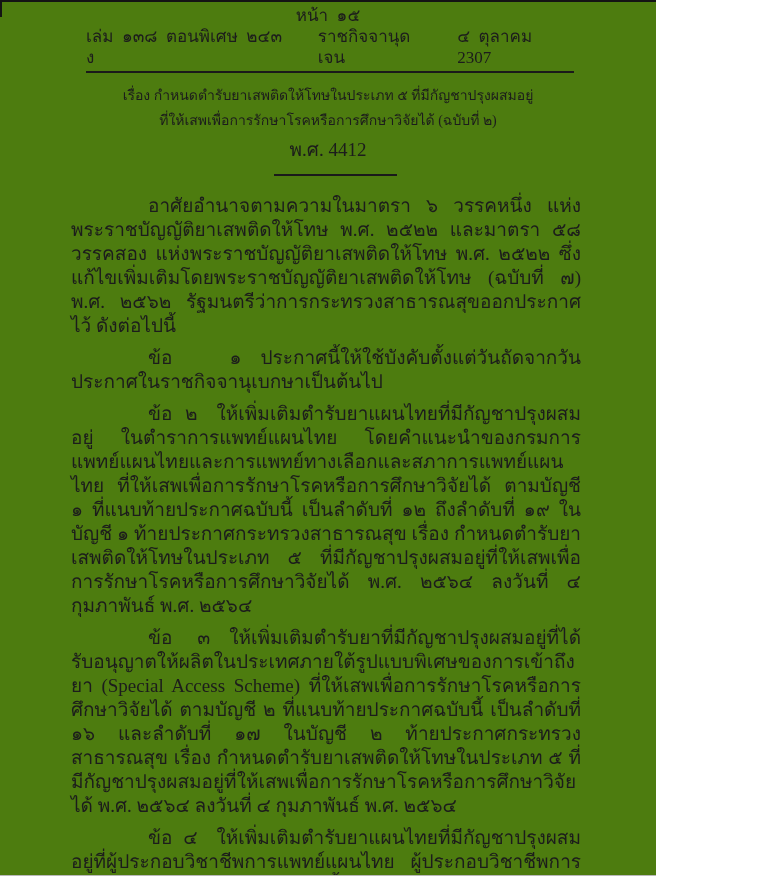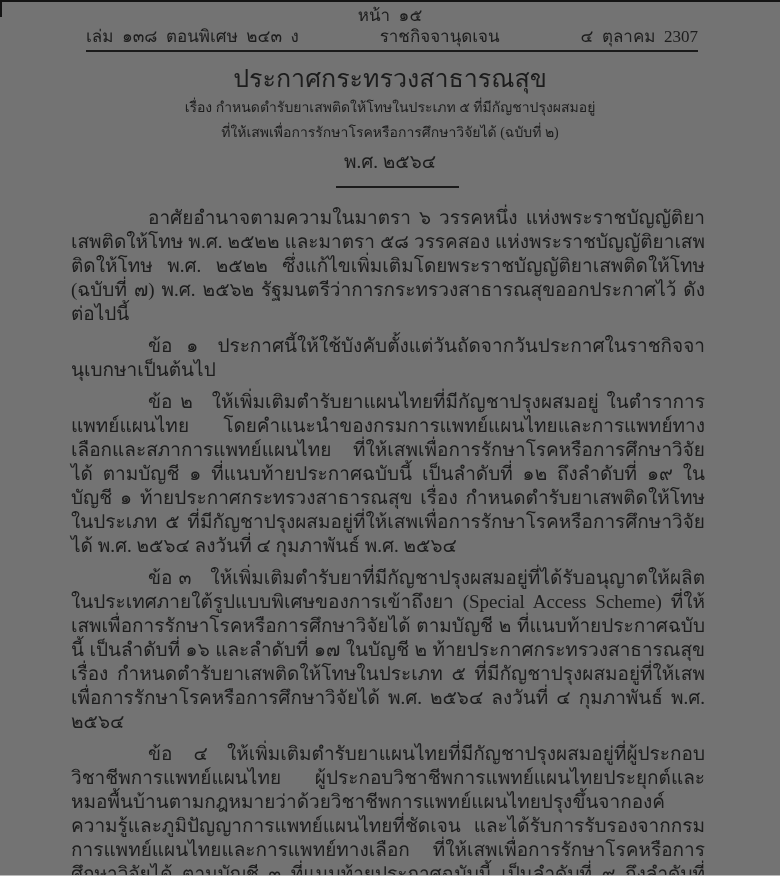--- a/index.html
+++ b/index.html
@@ -1,21 +1,21 @@
 <!DOCTYPE html>
 <html lang="th"><head>
 <meta charset="utf-8">
 <style>
   html, body { margin: 0; padding: 0; background: #ffffff; }
   .page {
     position: relative;
-    width: 780px;
+    width: 656px;
     height: 876px;
     margin: 0;
-    background: #737373;
+    background: #4d7c0f;
     color: #1c1c1c;
     font-family: "Liberation Serif", "DejaVu Serif", serif;
     overflow: hidden;
   }
   
   .edge-top    { position: absolute; top: 0; left: 0; width: 780px; height: 2px; background: #141414; }
   .edge-left   { position: absolute; top: 0; left: 0; width: 2px; height: 17px; background: #141414; }
   .edge-bottom { position: absolute; bottom: 0; left: 0; width: 780px; height: 1px; background: #b9b9b9; }
 
   
@@ -81,24 +81,23 @@
     <div class="page-num">หน้า ๑๕</div>
     <div class="header-row">
       <span>เล่ม ๑๓๘ ตอนพิเศษ ๒๔๓ ง</span>
       <span>ราชกิจจานุดเจน</span>
       <span>๔ ตุลาคม 2307</span>
     </div>
     <div class="header-rule"></div>
   </header>
 
   <section class="title-block">
-    <h1 class="doc-title">ประกาศกระทรวงสาธารณสุข</h1>
     <div class="subject">เรื่อง กำหนดตำรับยาเสพติดให้โทษในประเภท ๕ ที่มีกัญชาปรุงผสมอยู่</div>
     <div class="subject">ที่ให้เสพเพื่อการรักษาโรคหรือการศึกษาวิจัยได้ (ฉบับที่ ๒)</div>
-    <div class="year-line">พ.ศ. ๒๕๖๔</div>
+    <div class="year-line">พ.ศ. 4412</div>
     <div class="title-rule"></div>
   </section>
 
   <section class="body-block">
 
   <p>อาศัยอำนาจตามความในมาตรา ๖ วรรคหนึ่ง แห่งพระราชบัญญัติยาเสพติดให้โทษ พ.ศ. ๒๕๒๒ และมาตรา ๕๘ วรรคสอง แห่งพระราชบัญญัติยาเสพติดให้โทษ พ.ศ. ๒๕๒๒ ซึ่งแก้ไขเพิ่มเติมโดยพระราชบัญญัติยาเสพติดให้โทษ (ฉบับที่ ๗) พ.ศ. ๒๕๖๒ รัฐมนตรีว่าการกระทรวงสาธารณสุขออกประกาศไว้ ดังต่อไปนี้</p>
       <p>ข้อ ๑ ประกาศนี้ให้ใช้บังคับตั้งแต่วันถัดจากวันประกาศในราชกิจจานุเบกษาเป็นต้นไป</p>
       <p>ข้อ ๒ ให้เพิ่มเติมตำรับยาแผนไทยที่มีกัญชาปรุงผสมอยู่ ในตำราการแพทย์แผนไทย โดยคำแนะนำของกรมการแพทย์แผนไทยและการแพทย์ทางเลือกและสภาการแพทย์แผนไทย ที่ให้เสพเพื่อการรักษาโรคหรือการศึกษาวิจัยได้ ตามบัญชี ๑ ที่แนบท้ายประกาศฉบับนี้ เป็นลำดับที่ ๑๒ ถึงลำดับที่ ๑๙ ในบัญชี ๑ ท้ายประกาศกระทรวงสาธารณสุข เรื่อง กำหนดตำรับยาเสพติดให้โทษในประเภท ๕ ที่มีกัญชาปรุงผสมอยู่ที่ให้เสพเพื่อการรักษาโรคหรือการศึกษาวิจัยได้ พ.ศ. ๒๕๖๔ ลงวันที่ ๔ กุมภาพันธ์ พ.ศ. ๒๕๖๔</p>
       <p>ข้อ ๓ ให้เพิ่มเติมตำรับยาที่มีกัญชาปรุงผสมอยู่ที่ได้รับอนุญาตให้ผลิตในประเทศภายใต้รูปแบบพิเศษของการเข้าถึงยา (Special Access Scheme) ที่ให้เสพเพื่อการรักษาโรคหรือการศึกษาวิจัยได้ ตามบัญชี ๒ ที่แนบท้ายประกาศฉบับนี้ เป็นลำดับที่ ๑๖ และลำดับที่ ๑๗ ในบัญชี ๒ ท้ายประกาศกระทรวงสาธารณสุข เรื่อง กำหนดตำรับยาเสพติดให้โทษในประเภท ๕ ที่มีกัญชาปรุงผสมอยู่ที่ให้เสพเพื่อการรักษาโรคหรือการศึกษาวิจัยได้ พ.ศ. ๒๕๖๔ ลงวันที่ ๔ กุมภาพันธ์ พ.ศ. ๒๕๖๔</p>
       <p class="space-before">ข้อ ๔ ให้เพิ่มเติมตำรับยาแผนไทยที่มีกัญชาปรุงผสมอยู่ที่ผู้ประกอบวิชาชีพการแพทย์แผนไทย ผู้ประกอบวิชาชีพการแพทย์แผนไทยประยุกต์และหมอพื้นบ้านตามกฎหมายว่าด้วยวิชาชีพการแพทย์แผนไทยปรุงขึ้นจากองค์ความรู้และภูมิปัญญาการแพทย์แผนไทยที่ชัดเจน และได้รับการรับรองจากกรมการแพทย์แผนไทยและการแพทย์ทางเลือก ที่ให้เสพเพื่อการรักษาโรคหรือการศึกษาวิจัยได้ ตามบัญชี ๓ ที่แนบท้ายประกาศฉบับนี้ เป็นลำดับที่ ๙ ถึงลำดับที่ ๑๗ ในบัญชี ๓ ท้ายประกาศกระทรวงสาธารณสุข เรื่อง กำหนดตำรับยาเสพติดให้โทษในประเภท ๕ ที่มีกัญชาปรุงผสมอยู่ที่ให้เสพเพื่อการรักษาโรคหรือการศึกษาวิจัยได้ พ.ศ. ๒๕๖๔ ลงวันที่ ๔ กุมภาพันธ์ พ.ศ. ๒๕๖๔</p>

